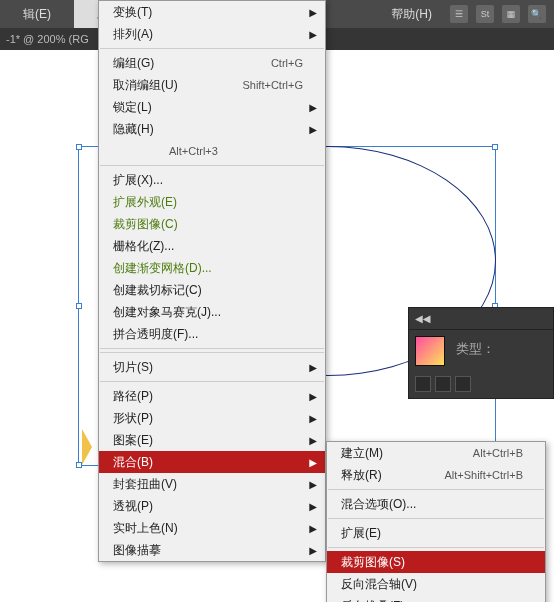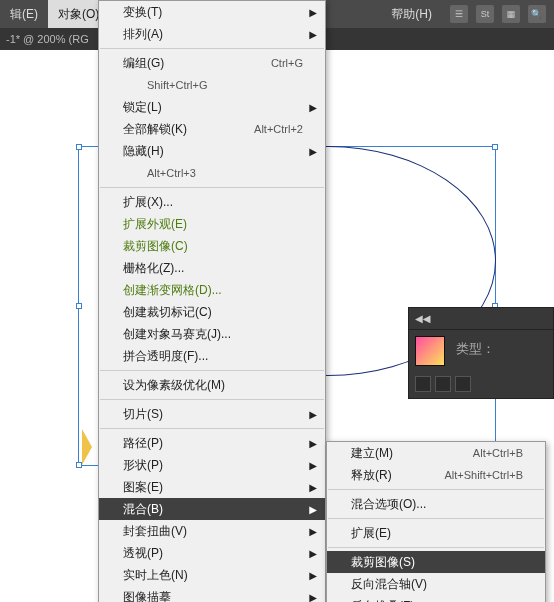--- a/index.html
+++ b/index.html
@@ -1,38 +1,38 @@
 <!DOCTYPE html>
 <html><head>
 <meta charset="utf-8">
 <style>
 * { margin: 0; padding: 0; box-sizing: border-box; font-family: "Microsoft YaHei", sans-serif; }
 body { width: 554px; height: 602px; background: #4a4a4a; overflow: hidden; position: relative; }
 
 .topbar { height: 28px; background: #4a4a4a; display: flex; align-items: center; color: #ddd; font-size: 12px; }
-.topbar .menu-btn { padding: 0 10px; height: 100%; display: flex; align-items: center; cursor: pointer; }
+.topbar .menu-btn { padding: 0 23px; height: 100%; display: flex; align-items: center; cursor: pointer; }
 .topbar .menu-btn.active { background: #ddd; color: #222; }
 .topbar .spacer { flex: 1; }
 .topbar .help { padding: 0 10px; }
 .topbar .icons { display: flex; gap: 8px; padding: 0 8px; }
 .topbar .ico { width: 18px; height: 18px; background: #666; border-radius: 2px; display: flex; align-items: center; justify-content: center; color: #ccc; font-size: 9px; }
 
 .docbar { height: 22px; background: #353535; color: #bbb; font-size: 11px; display: flex; align-items: center; padding: 0 6px; }
 
 .canvas { position: absolute; left: 0; top: 50px; right: 0; bottom: 0; background: #fff; }
 .sel-box { position: absolute; border: 1px solid #3b7fd1; }
 .sel-box .handle { position: absolute; width: 6px; height: 6px; background: #fff; border: 1px solid #3b7fd1; }
 .ellipse { position: absolute; border: 1.5px solid #1b2f7a; border-radius: 50%; }
 
 .dropdown { position: absolute; background: #f0f0f0; border: 1px solid #999; box-shadow: 2px 2px 6px rgba(0,0,0,0.3); font-size: 12px; color: #222; min-width: 220px; }
-.dropdown .item { height: 22px; display: flex; align-items: center; padding: 0 22px 0 24px; position: relative; white-space: nowrap; }
-.dropdown .item.hl { background: #404040; color: #fff; }
+.dropdown .item { height: 22px; display: flex; align-items: center; padding: 0 22px 0 14px; position: relative; white-space: nowrap; }
+.dropdown .item.hl { background: #b91c1c; color: #fff; }
 .dropdown .item.disabled { color: #4d7c0f; }
 .dropdown .item .lbl { flex: 1; }
-.dropdown .item .sc { color: #555; font-size: 11px; padding-left: 24px; }
+.dropdown .item .sc { color: #555; font-size: 11px; padding-left: 24px; margin-left: 32px; }
 .dropdown .item .arrow { position: absolute; right: 8px; font-size: 10px; }
 .dropdown .sep { height: 1px; background: #ccc; margin: 3px 1px; }
 
 .main-dd { left: 98px; top: 0; width: 228px; }
 .sub-dd { left: 326px; top: 441px; width: 216px; }
 
 .panel { position: absolute; right: 0; top: 307px; width: 146px; background: #383838; color: #ccc; font-size: 11px; border: 1px solid #222; }
 .panel .p-head { display: flex; align-items: center; height: 22px; padding: 0 6px; border-bottom: 1px solid #222; }
 .panel .p-head .t { flex:1; }
 .panel .p-body { padding: 6px; }
@@ -82,29 +82,26 @@
   <div class="item">
       <span class="lbl">排列(A)</span>
       <span class="arrow">▶</span>
     </div>
   <div class="sep"></div>
   <div class="item">
       <span class="lbl">编组(G)</span>
       <span class="sc">Ctrl+G</span>
     </div>
   <div class="item">
+      <span class="lbl">取消编组(U)</span>
       <span class="sc">Shift+Ctrl+G</span>
     </div>
   <div class="item">
       <span class="lbl">锁定(L)</span>
       <span class="arrow">▶</span>
-    </div>
-  <div class="item">
-      <span class="lbl">全部解锁(K)</span>
-      <span class="sc">Alt+Ctrl+2</span>
     </div>
   <div class="item">
       <span class="lbl">隐藏(H)</span>
       <span class="arrow">▶</span>
     </div>
   <div class="item">
       <span class="sc">Alt+Ctrl+3</span>
     </div>
   <div class="sep"></div>
   <div class="item">
@@ -125,23 +122,20 @@
   <div class="item">
       <span class="lbl">创建裁切标记(C)</span>
     </div>
   <div class="item">
       <span class="lbl">创建对象马赛克(J)...</span>
     </div>
   <div class="item">
       <span class="lbl">拼合透明度(F)...</span>
     </div>
   <div class="sep"></div>
-  <div class="item">
-      <span class="lbl">设为像素级优化(M)</span>
-    </div>
   <div class="sep"></div>
   <div class="item">
       <span class="lbl">切片(S)</span>
       <span class="arrow">▶</span>
     </div>
   <div class="sep"></div>
   <div class="item">
       <span class="lbl">路径(P)</span>
       <span class="arrow">▶</span>
     </div>

